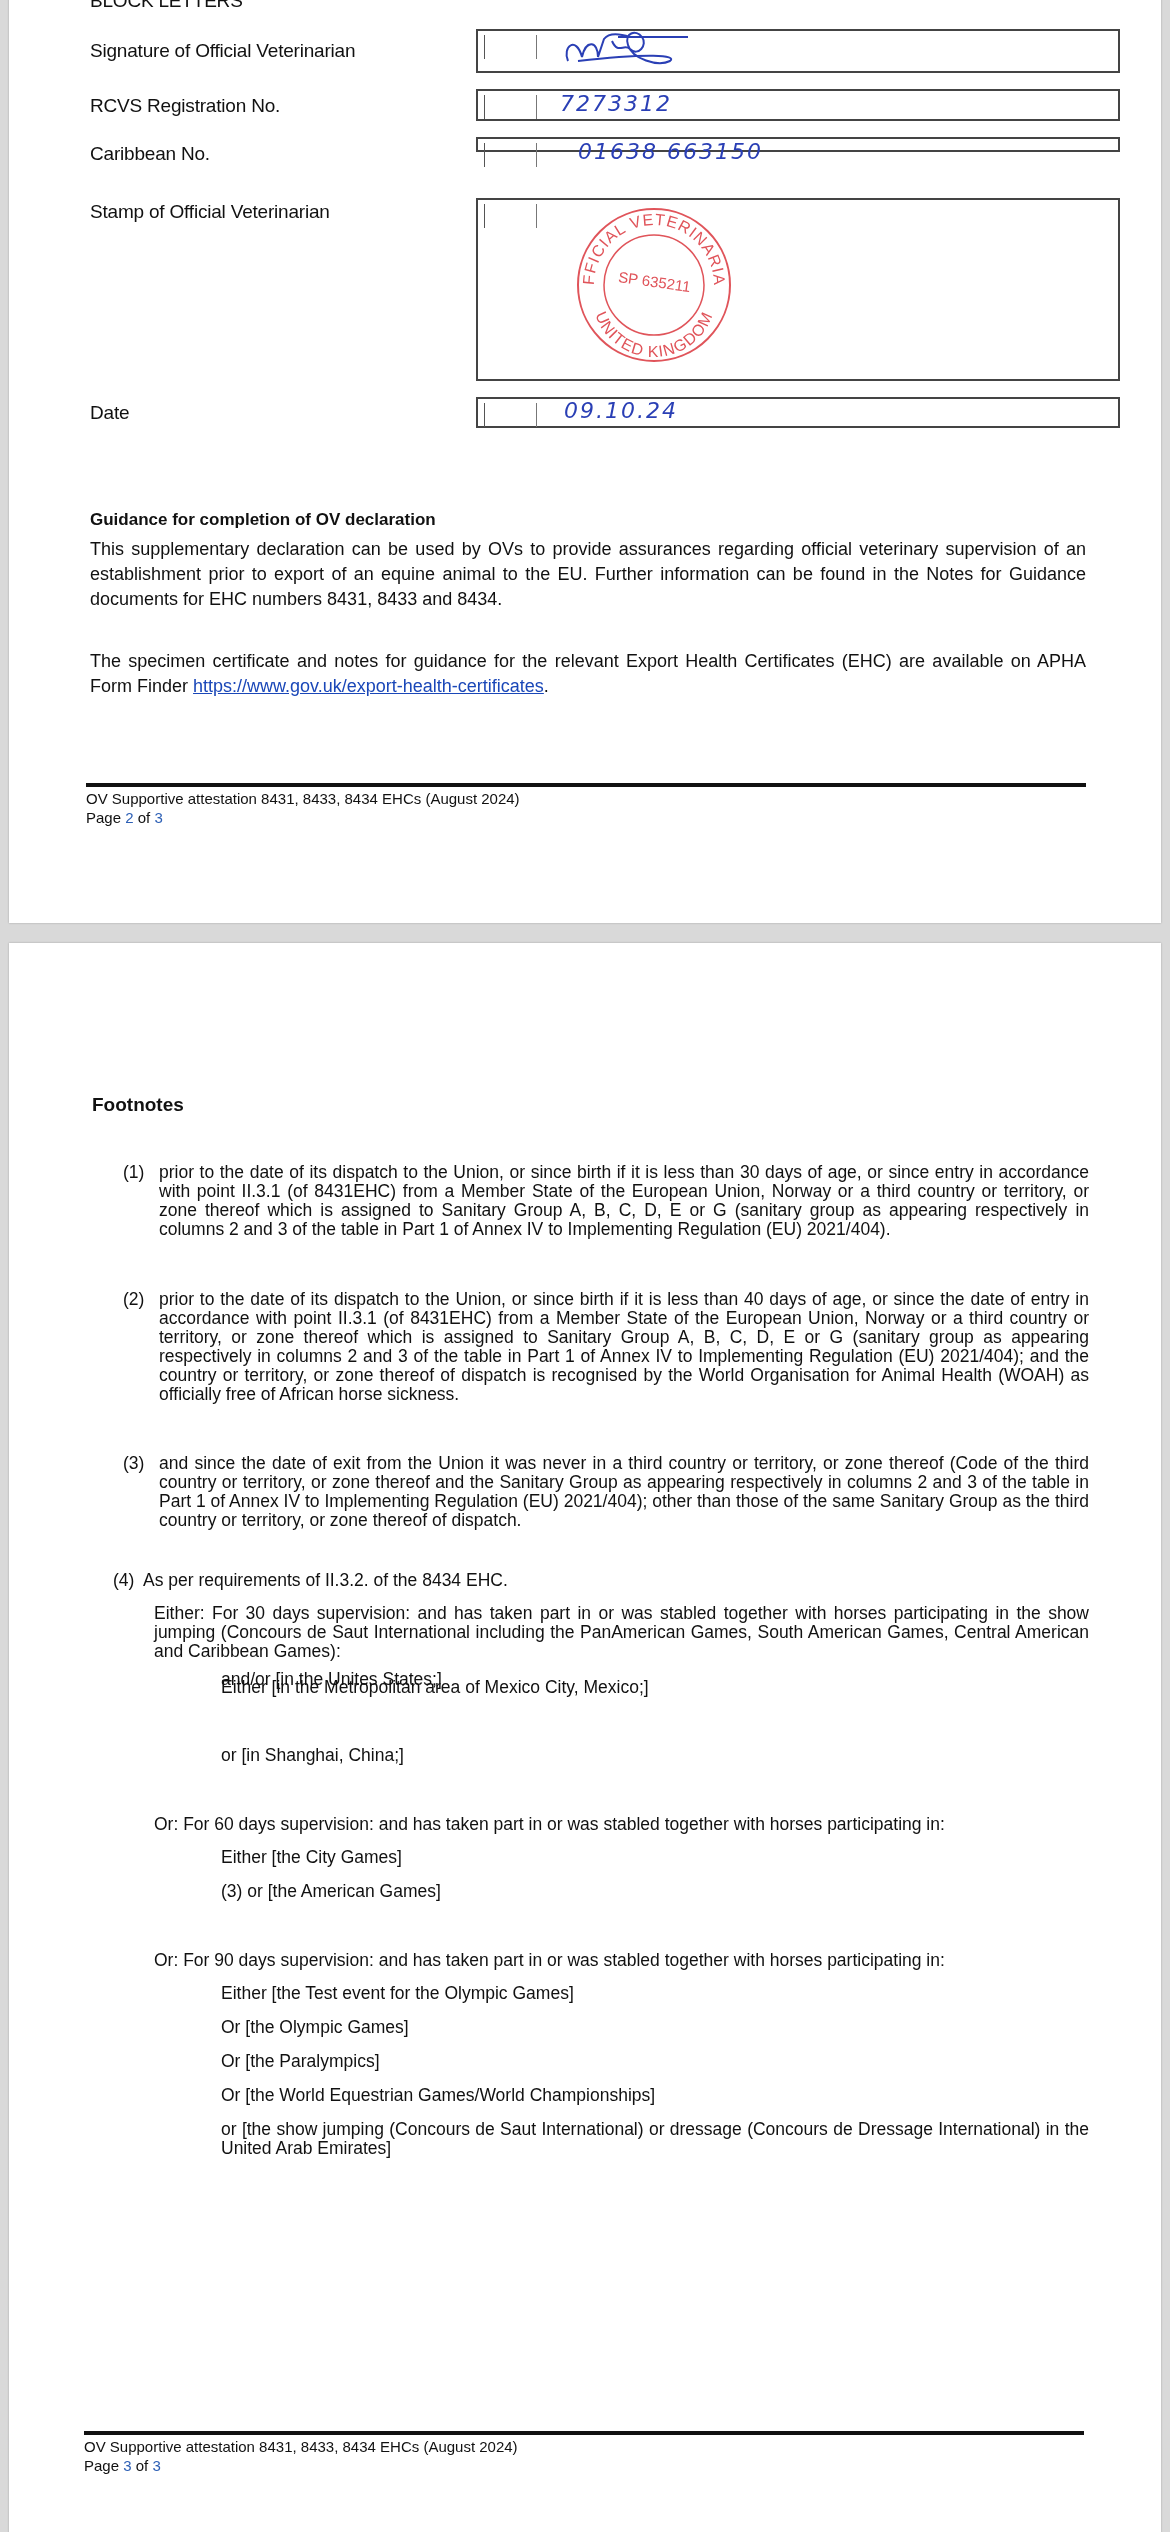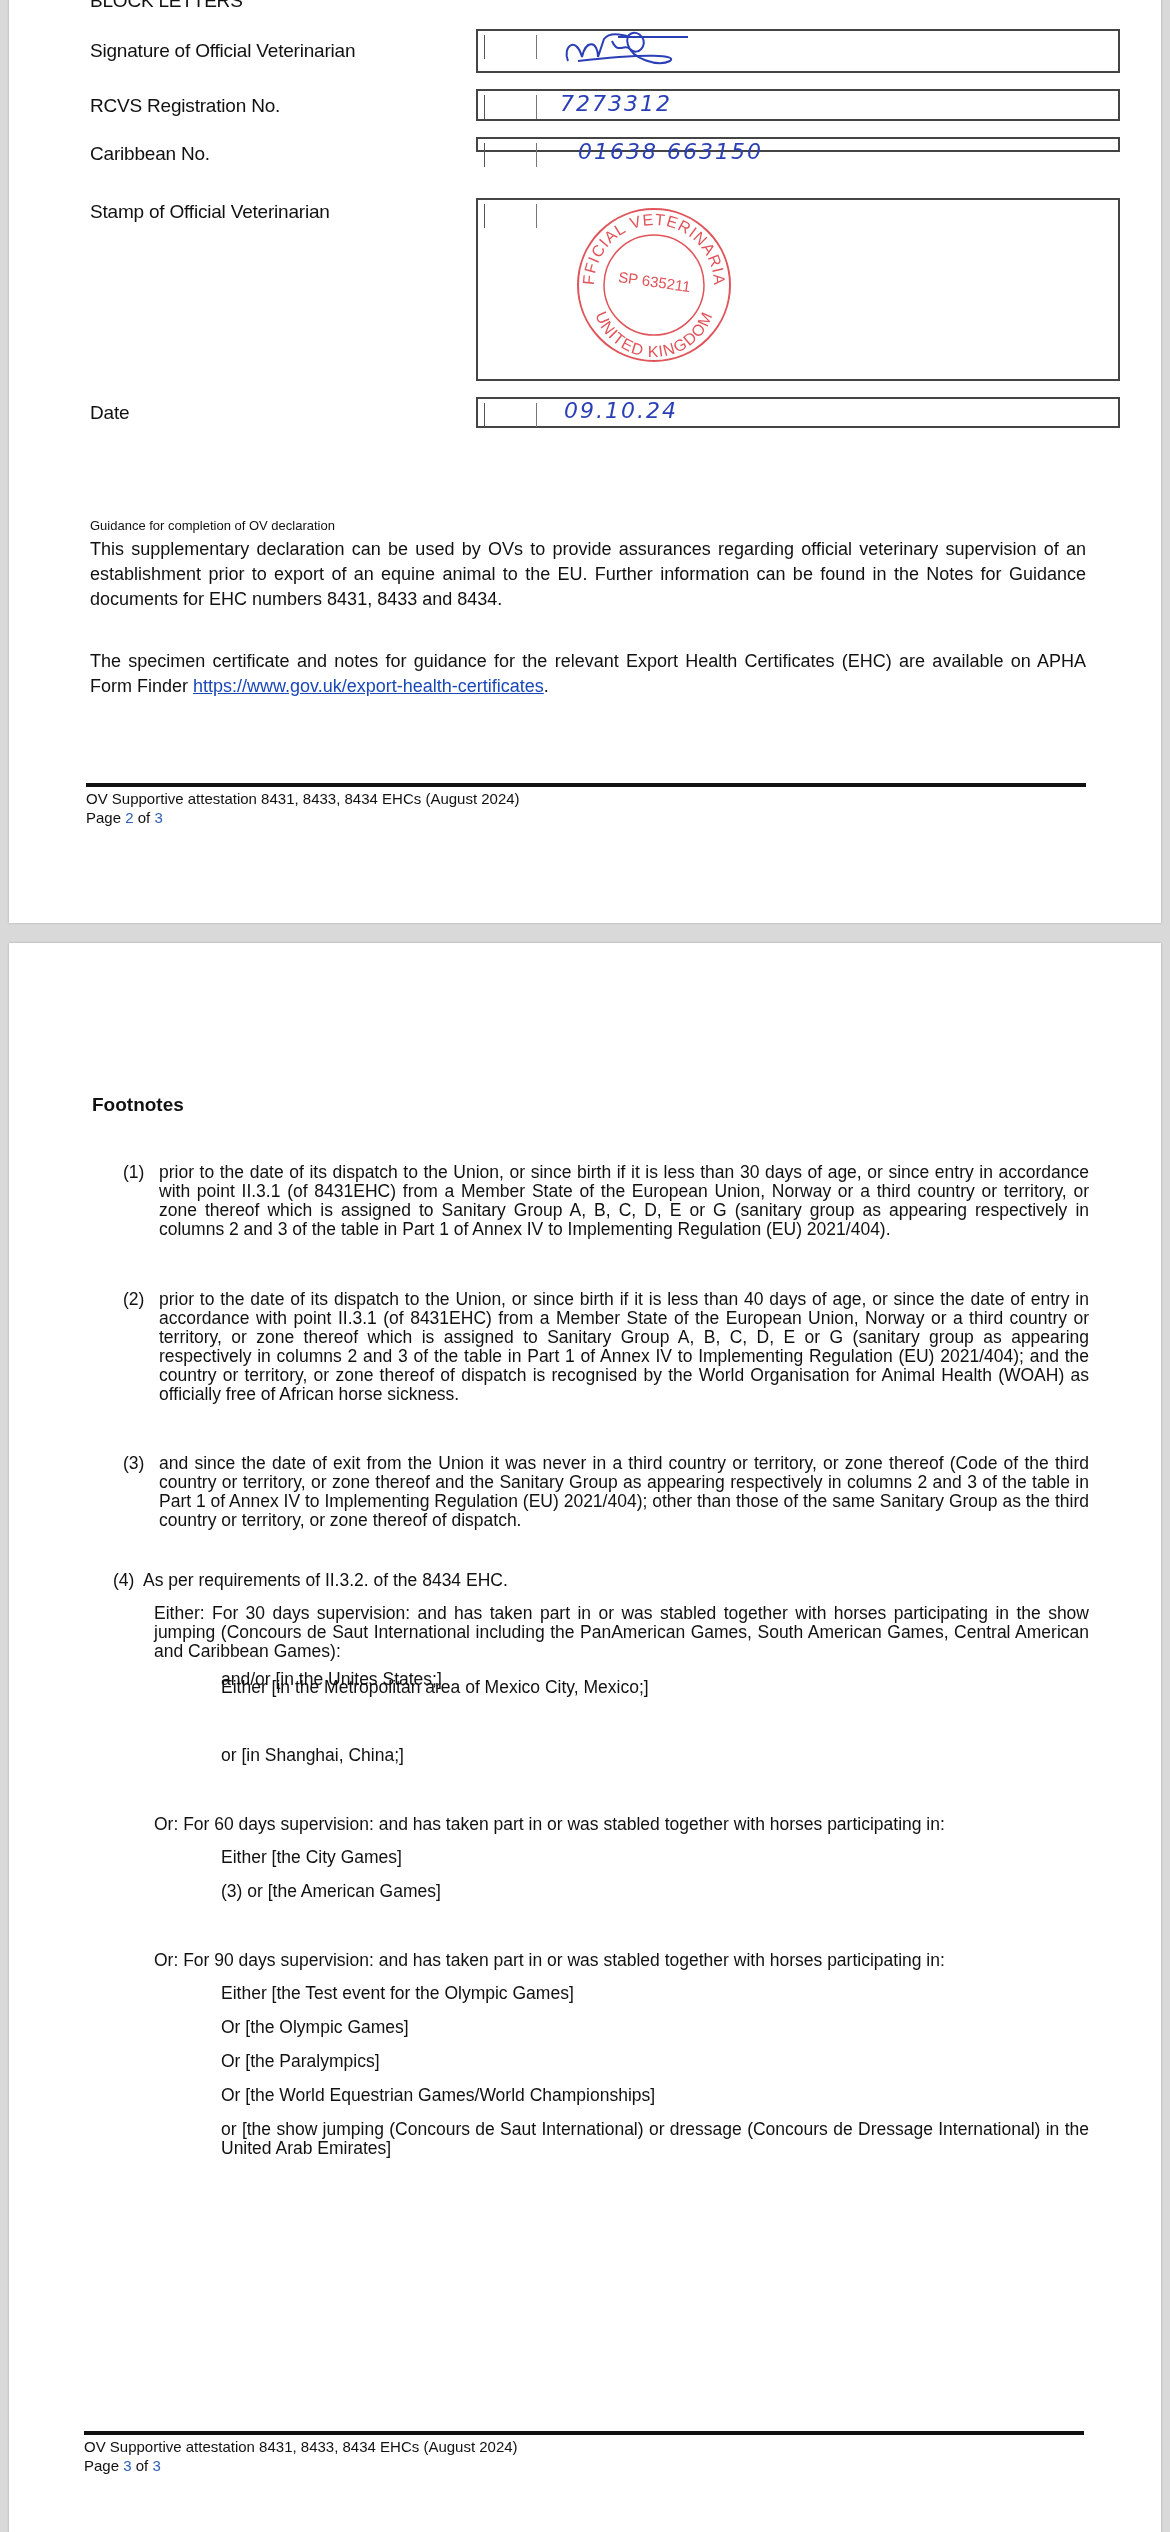--- a/index.html
+++ b/index.html
@@ -24,21 +24,21 @@
     position: absolute; left: 435px; width: 644px;
     border: 2px solid #444; box-sizing: border-box; margin-left: 32px;
   }
   .box .tick1 { position: absolute; left: 6px; top: 4px; width: 1px; height: 24px; background: #555; }
   .box .tick2 { position: absolute; left: 58px; top: 4px; width: 1px; height: 24px; background: #777; }
   .hand {
     position: absolute; color: #2a3fb5; font-family: "DejaVu Sans", sans-serif;
     font-size: 22px; letter-spacing: 2px; font-style: italic;
   }
 
-  .guid-title { position: absolute; left: 81px; top: 530px; font-weight: normal; font-size: 13px; margin-top: 8px; }
+  .guid-title { position: absolute; left: 81px; top: 530px; font-weight: bold; font-size: 17px; }
   .para {
     position: absolute; left: 81px; width: 996px; font-size: 18px; line-height: 25px;
     text-align: justify;
   }
   a.link { color: #1a47b8; text-decoration: underline; }
 
   .footer-rule { position: absolute; left: 77px; width: 1000px; height: 4px; background: #111; }
   .footer-text { position: absolute; left: 77px; font-size: 15px; line-height: 19px; }
   .pnum { color: #2c5fb5; }
 

